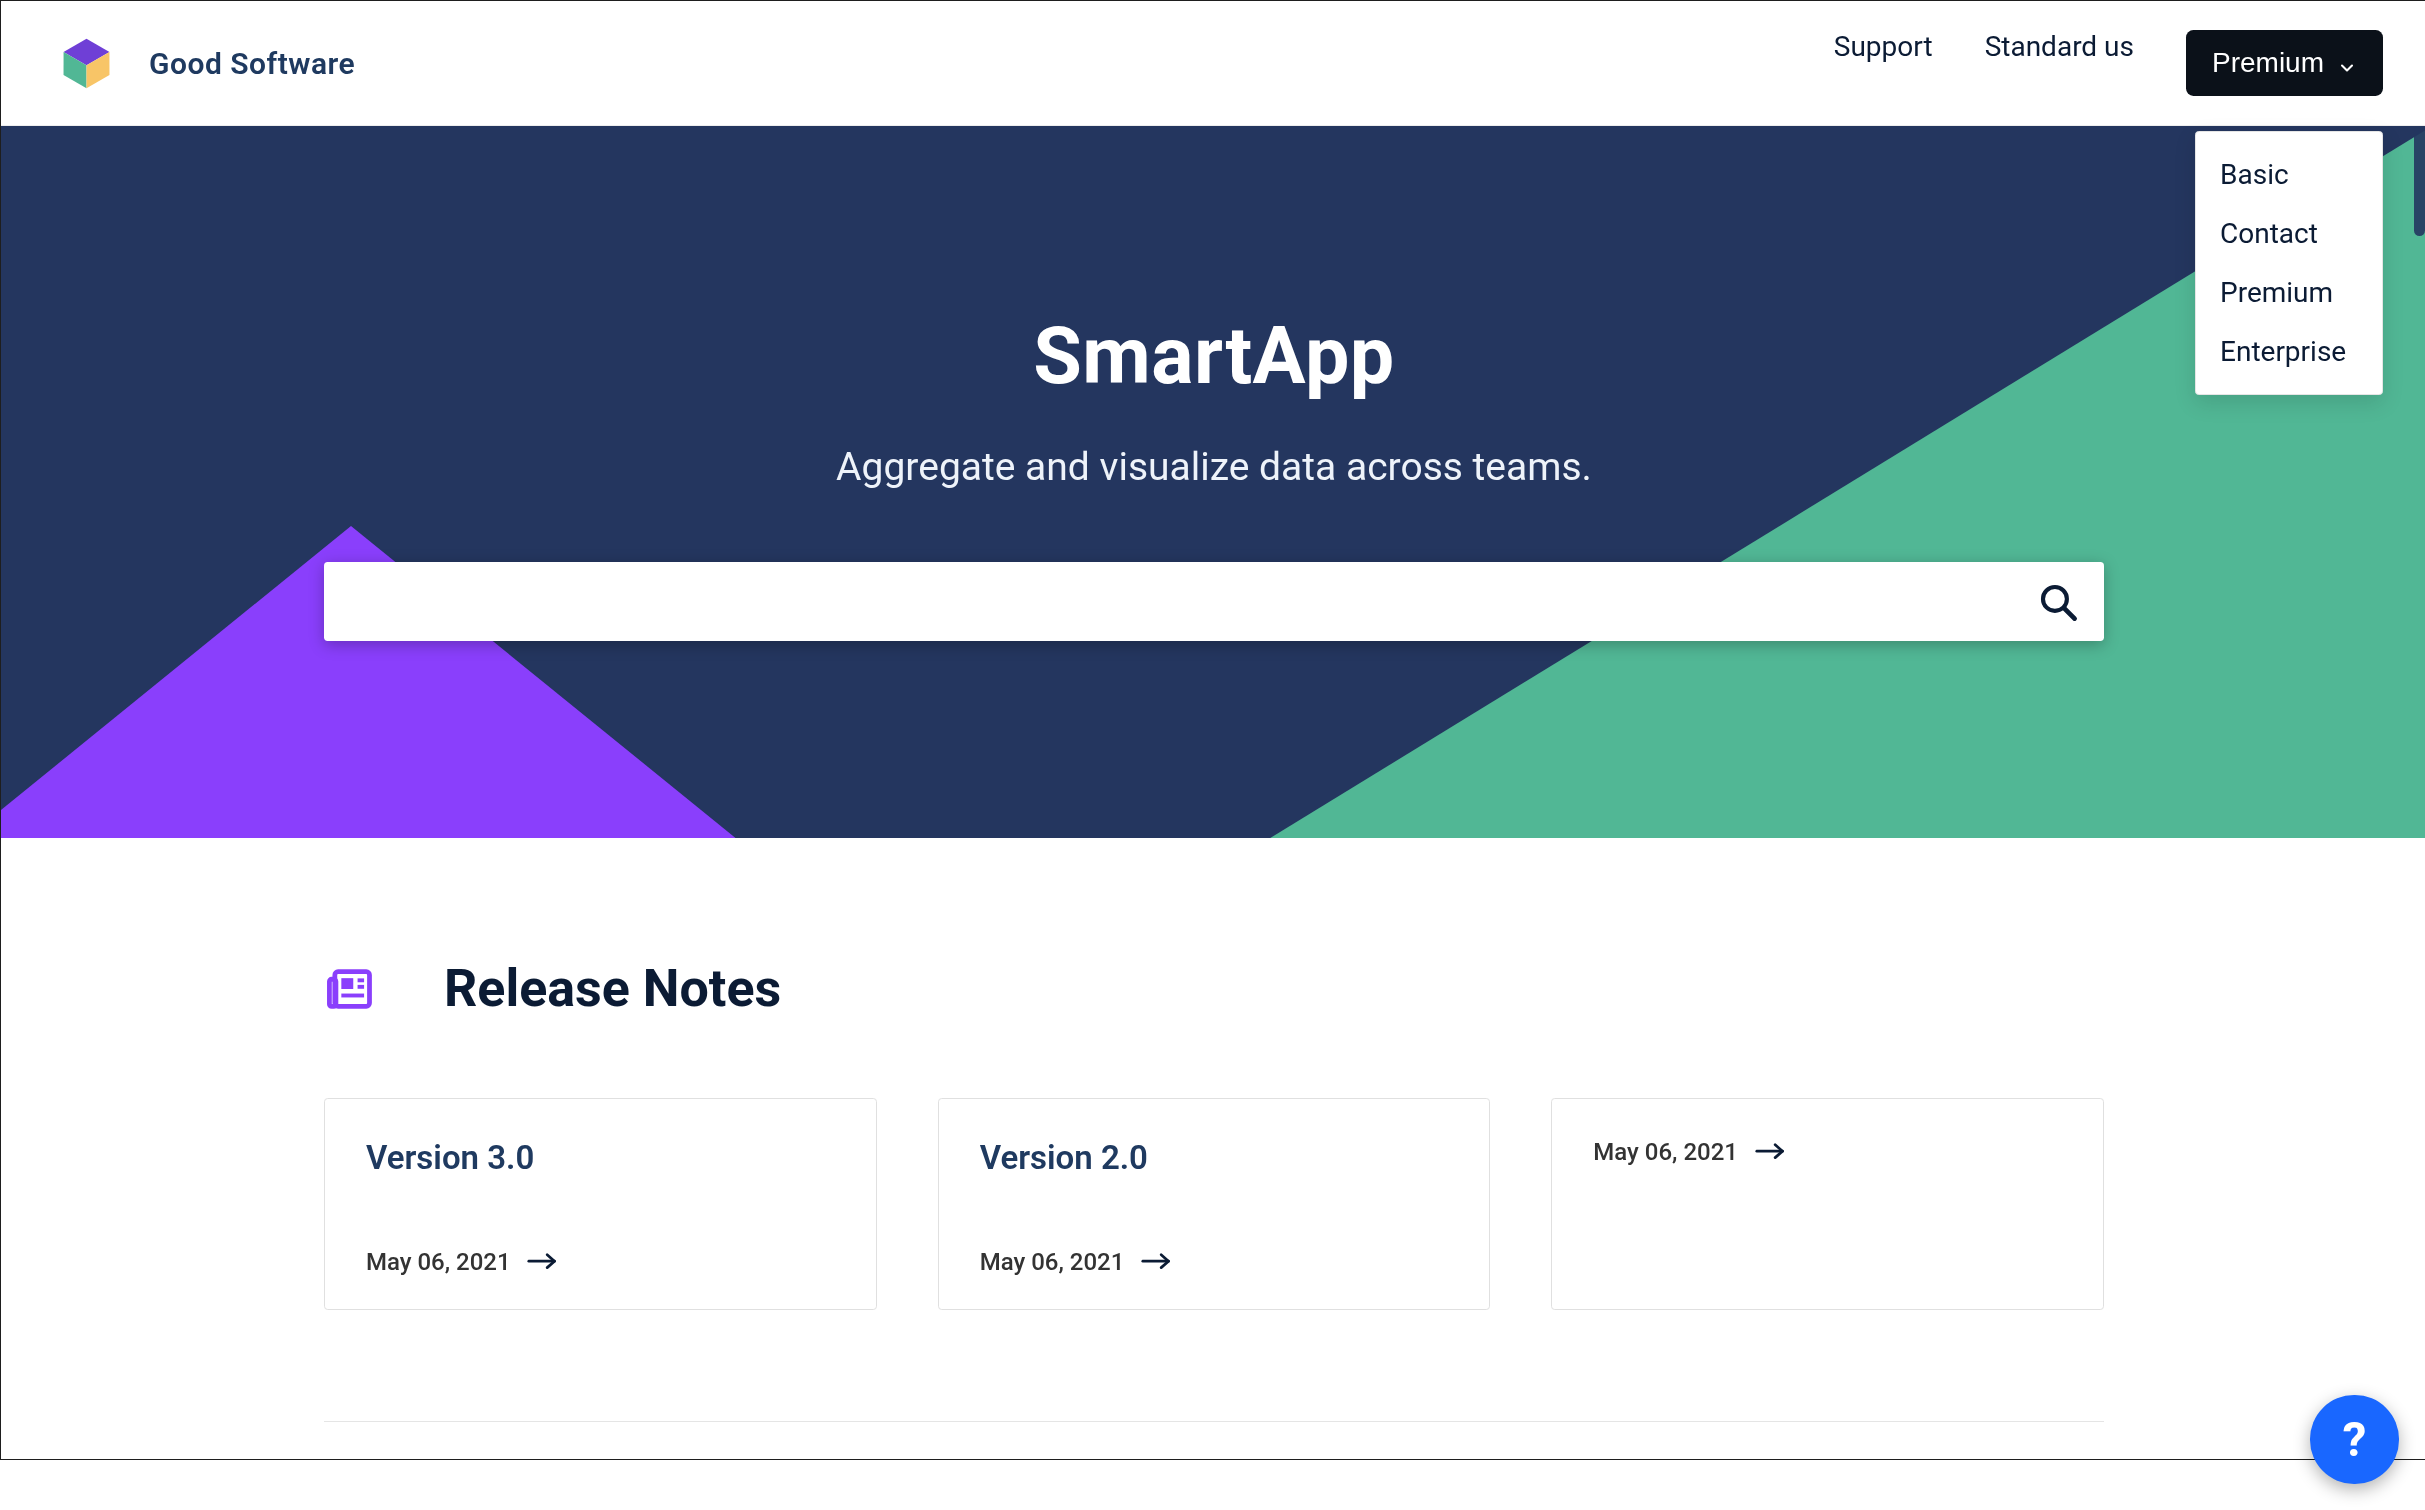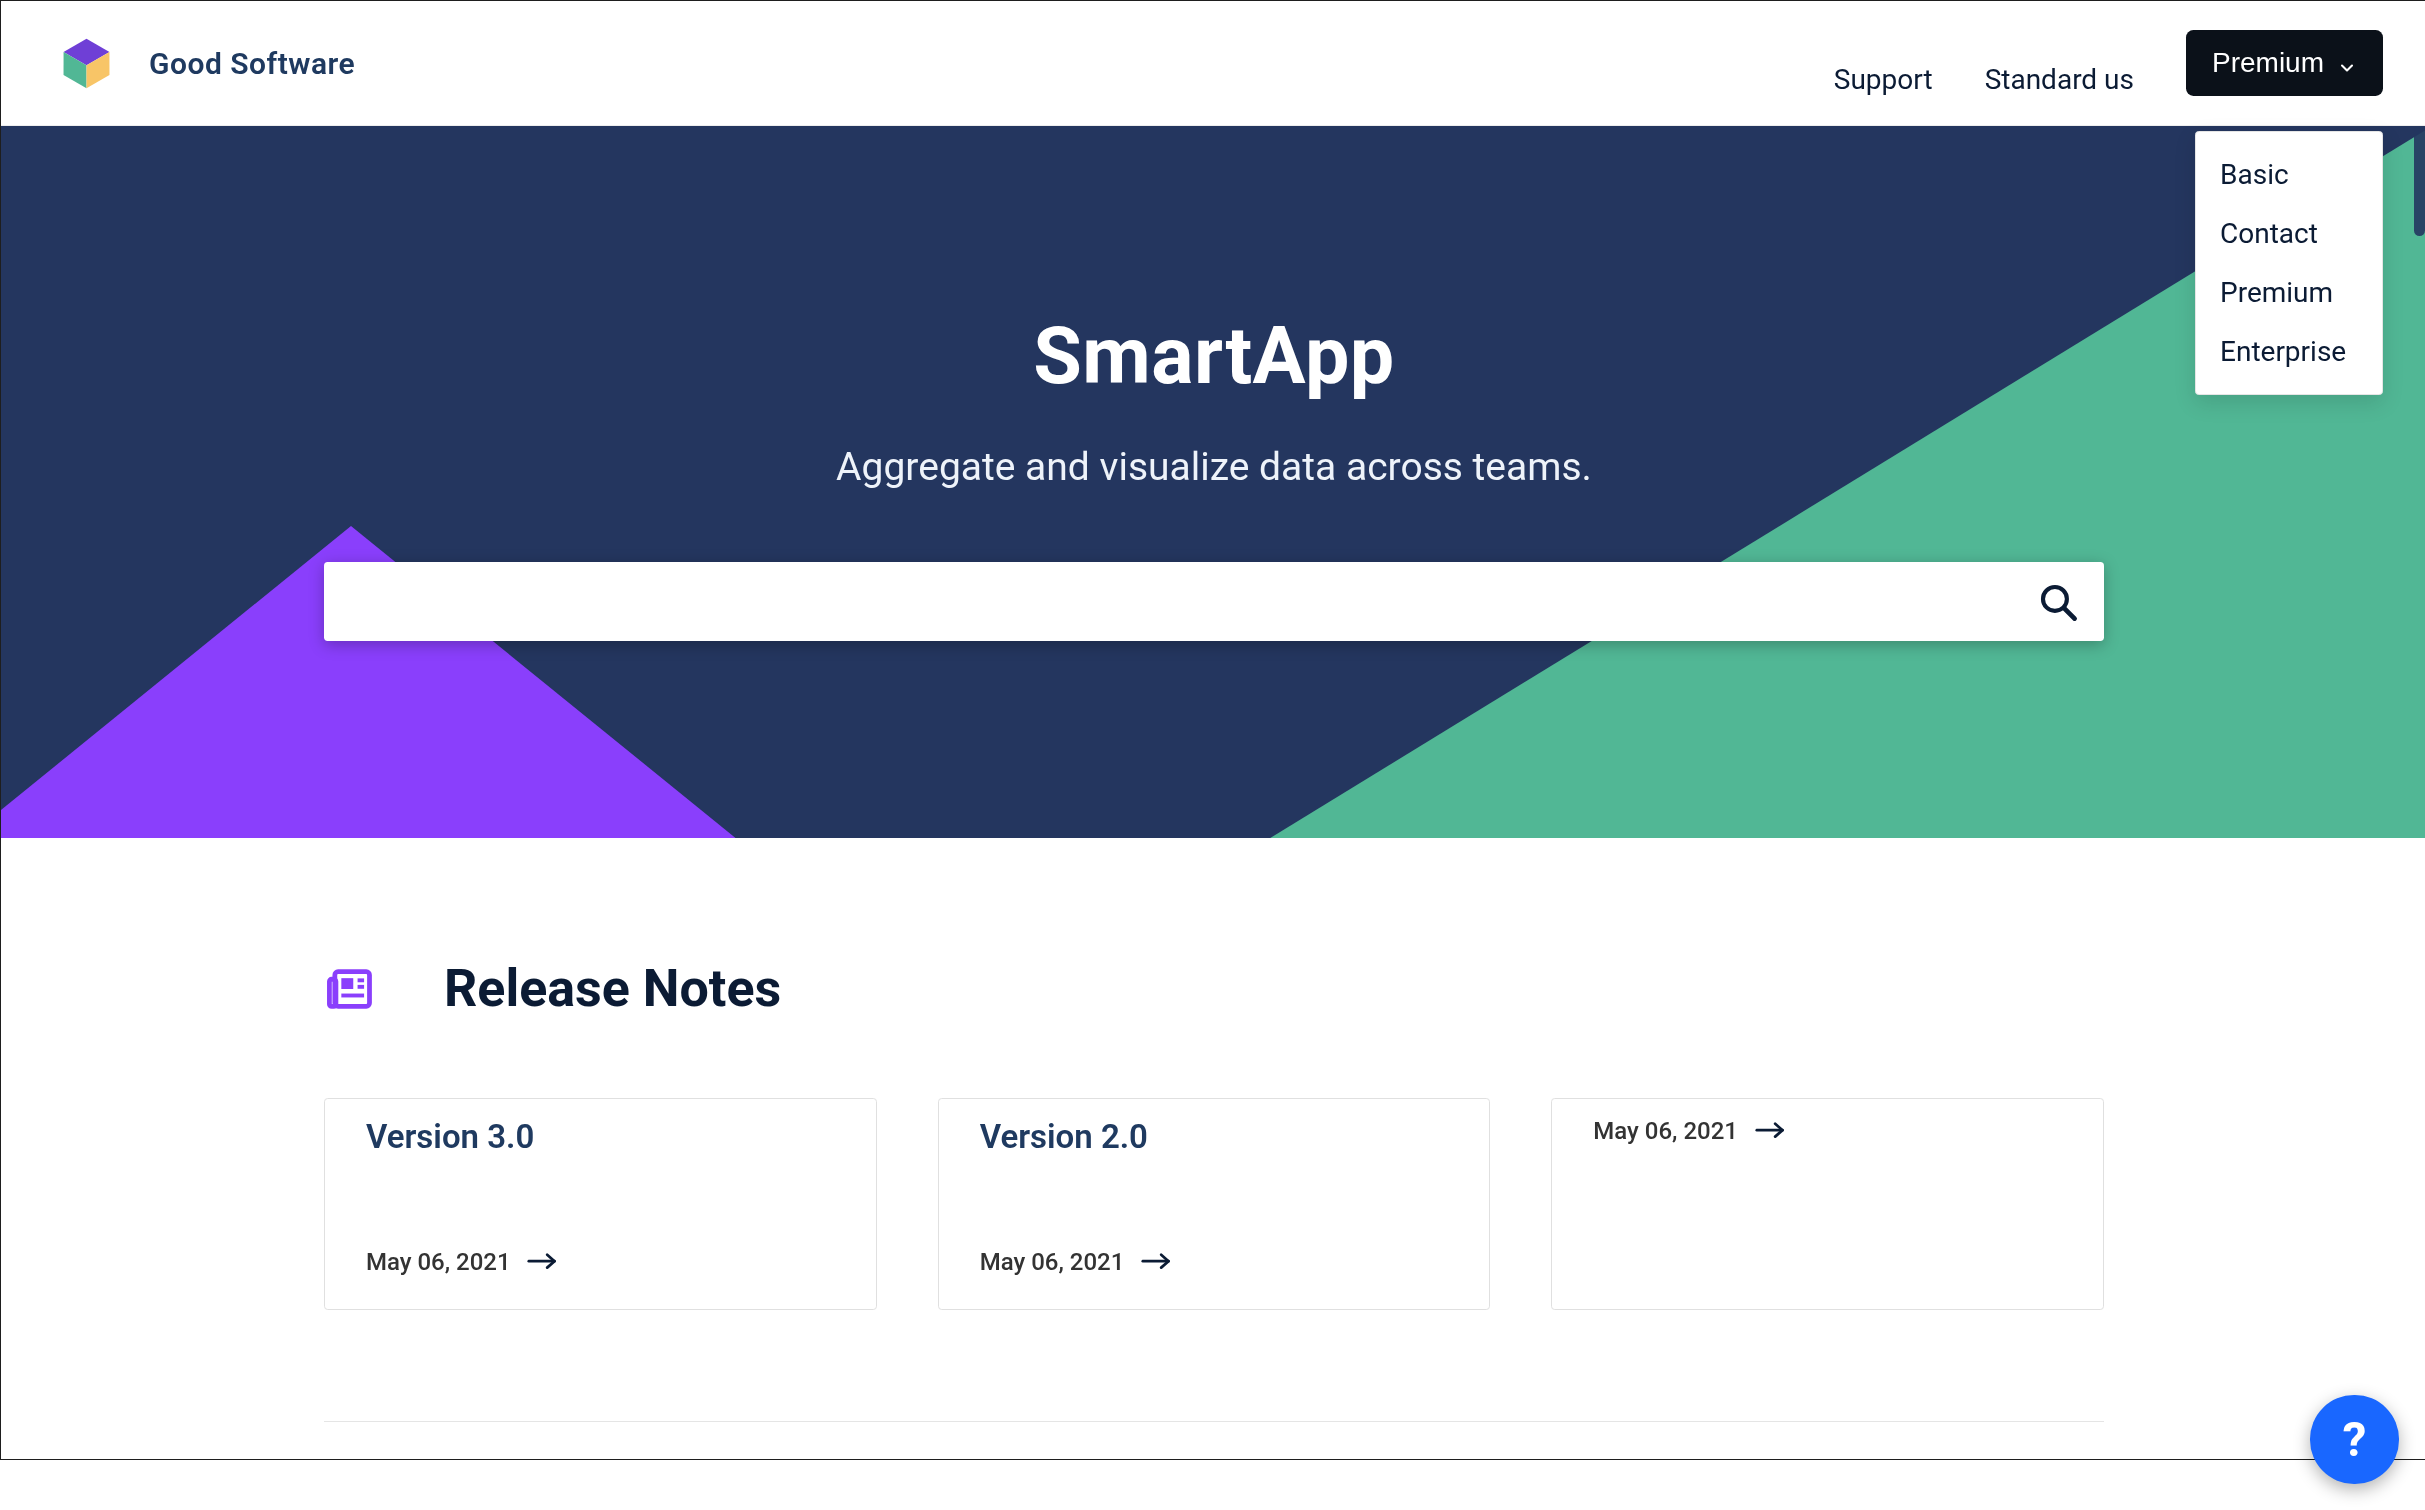--- a/index.html
+++ b/index.html
@@ -22,21 +22,21 @@
   padding:0 44px 0 59px;
   background:#fff;
   border-bottom:0.9px solid #eee;
   position:relative;
   z-index:30;
 }
 .brand { display:flex; align-items:center; gap:36px; }
 .brand .logo-cube { width:53px; height:53px; position:relative; }
 .brand-name { font-size:30px; font-weight:600; color:#1F3A60; letter-spacing:0.5px; }
 
-.nav-right { display:flex; align-items:flex-end; gap:52px; position:relative; }
+.nav-right { display:flex; align-items:flex-start; gap:52px; position:relative; }
 .nav-link { font-size:28px; color:#0b1b34; text-decoration:none; cursor:pointer; }
 .premium-btn {
   background:#0b1119; color:#fff; border:none; border-radius:7.4px;
   padding:16.6px 26px; font-size:28px; display:flex; align-items:center; gap:13px; cursor:pointer;
 }
 .premium-btn .chev { width:20px; height:20px; display:inline-block; }
 
 .dropdown {
   position:absolute;
   top:101px; right:0;
@@ -107,21 +107,21 @@
 .section-head h2 { font-size:52px; font-weight:700; color:#0b1b34;margin-left:44px; }
 
 .cards {
   margin-top:79px;
   display:flex; gap:61px;
 }
 .card {
   flex:1;
   border:0.9px solid #e0e0e0;
   border-radius:3.7px;
-  padding:18px 41px 33px;
+  padding:39px 41px 33px;
   min-height:212px;
   display:flex; flex-direction:column; justify-content:space-between;
   cursor:pointer;
 }
 .card h3 { font-size:33px; font-weight:600; color:#1F3A60; }
 .card .meta { display:flex; gap:16.6px; font-size:24px; color:#333; font-weight:500; }
 .card .arrow { width:33px; height:18.4px; }
 
 .hr {
   width:1780px; margin:111px auto 0;

